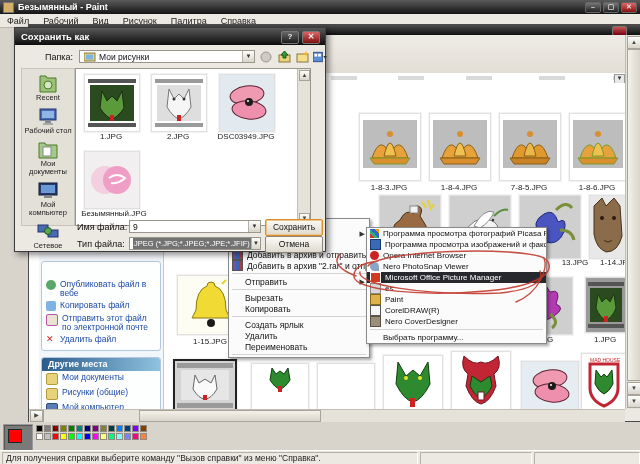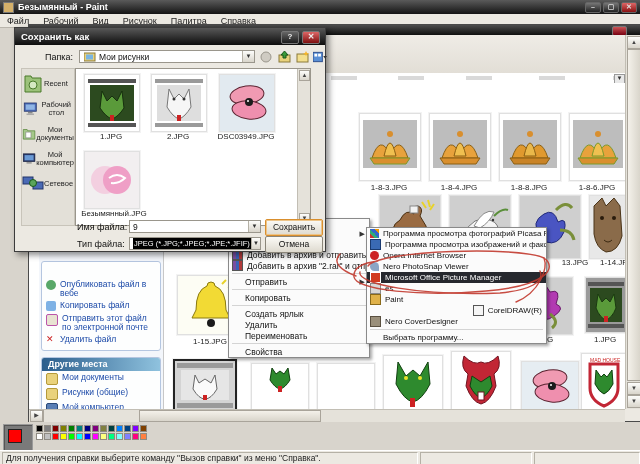--- a/index.html
+++ b/index.html
@@ -63,29 +63,29 @@
            font-size:8px;line-height:10px;text-align:center;color:#eee;background:linear-gradient(#666,#1c1c1c);}
   .dlg-btn.close{background:linear-gradient(#d66,#7d0f0f);}
   .dlg-row{position:absolute;display:flex;align-items:center;font-size:9px;}
   .combo{background:#fff;border:1px solid #9a968c;height:13px;display:flex;align-items:center;
          font-size:8.5px;padding-left:3px;box-sizing:border-box;}
   .combo .drop{margin-left:auto;width:11px;height:11px;background:linear-gradient(#fdfdfb,#d9d5cb);
                border-left:1px solid #b5b1a6;font-size:6px;line-height:10px;text-align:center;color:#333;}
   .mini-ico{width:12px;height:11px;margin:0 3px 0 1px;flex:none;}
   .dlg-tool{width:14px;height:13px;margin-left:4px;border-radius:2px;display:flex;align-items:center;justify-content:center;}
   .sidebar{left:6px;top:40px;width:52px;height:156px;background:#e3e0d8;border:1px solid #c8c4ba;}
-  .sb-item{display:flex;flex-direction:row;align-items:center;margin-top:5px;font-size:7.5px;color:#222;
+  .sb-item{display:flex;flex-direction:column;align-items:center;margin-top:5px;font-size:7.5px;color:#222;
            text-align:center;line-height:8px;}
   .sb-item svg{width:22px;height:20px;}
   .filelist{left:60px;top:40px;width:234px;height:156px;background:#fff;border:1px solid #9a968c;overflow:hidden;}
   .fl-scroll{position:absolute;right:0;top:0;width:12px;height:100%;background:#e5e2da;border-left:1px solid #c2beb4;}
   .btn{position:absolute;height:15px;background:linear-gradient(#fbfaf6,#dedacf);border:1px solid #8a8579;
        border-radius:2px;font-size:8.5px;text-align:center;line-height:14px;color:#111;}
   .btn.default{border:1px solid #d98f2e;box-shadow:0 0 0 1px #edc488 inset;}
-  .typ-sel{background:#000000;color:#fff;}
+  .typ-sel{background:#737373;color:#fff;}
   
   #palette{left:0;top:422px;width:640px;height:30px;background:#d8d4cc;z-index:3;}
   .cur-color{position:absolute;left:3px;top:2px;width:28px;height:26px;background:#7a7a7a;
              border:1px solid #9a9a9a;box-shadow:inset 1px 1px 0 #555;}
   .cur-color .fg{position:absolute;left:4px;top:4px;width:12px;height:12px;background:#ff0000;border:1px solid #222;}
   #palette-swatches{position:absolute;left:36px;top:3px;}
   .pal-row{display:flex;}
   .pal-cell{width:7px;height:7px;border:1px solid #8f8b82;margin:0 1px 1px 0;box-sizing:border-box;}
   #statusbar{left:0;top:450px;width:640px;height:14px;background:#ece9e2;border-top:1px solid #fff;z-index:3;
              display:flex;align-items:center;}
@@ -208,21 +208,21 @@
             <rect width="56" height="66" fill="#fff"></rect>
             <rect x="3" y="6" width="50" height="48" fill="#bdbdbd"></rect>
             <path d="M10,44 Q18,20 28,40 Q38,20 46,44 Z" fill="#e8a23c" stroke="#7a9a2a"></path>
             <path d="M22,42 Q28,16 34,42 Z" fill="#f0c050" stroke="#7a9a2a"></path>
             <circle cx="28" cy="20" r="3" fill="#d98f2e"></circle>
             <path d="M8,44 L48,44 L44,50 L12,50 Z" fill="#d98f2e" stroke="#7a9a2a"></path>
           </svg>
       </div>
       <div class="flabel" style="left:330px;top:100px;width:60px;">1-8-3.JPG</div>
       <div class="flabel" style="left:400px;top:100px;width:60px;">1-8-4.JPG</div>
-      <div class="flabel" style="left:470px;top:100px;width:60px;">1-8-8.JPG</div>
+      <div class="flabel" style="left:470px;top:100px;width:60px;">7-8-5.JPG</div>
       <div class="flabel" style="left:540px;top:100px;width:56px;">1-8-6.JPG</div>
 
       <div class="card" style="left:350px;top:112px;width:60px;height:62px;">
         <svg viewBox="0 0 60 62">
             <rect width="60" height="62" fill="#cfcfcf"></rect>
             <path d="M14,52 Q8,30 20,24 Q26,12 34,18 Q30,10 38,10 Q44,12 40,20 L46,30 Q50,44 40,52 Z" fill="#9a6b42" stroke="#4a3012"></path>
             <rect x="30" y="10" width="8" height="7" fill="#f2f2f2" stroke="#888"></rect>
             <path d="M42,6 L46,12 M48,4 L50,11 M54,8 L50,14" stroke="#e8d22a" stroke-width="2" fill="none"></path>
           </svg>
       </div>
@@ -376,36 +376,36 @@
       <span class="cm-ico rar-ico"></span>
       <span>Добавить в архив "2.rar" и отправить по e-mail</span>
       </div>
     <div class="cm-sep"></div>
     <div class="cm-item pad">
       <span>Отправить</span>
       <span class="cm-arrow">▶</span>
       </div>
     <div class="cm-sep"></div>
     <div class="cm-item pad">
+        <span>Вырезать</span>
+      </div>
+    <div class="cm-item pad">
         <span>Копировать</span>
       </div>
     <div class="cm-sep"></div>
     <div class="cm-item pad">
         <span>Создать ярлык</span>
       </div>
     <div class="cm-item pad">
         <span>Удалить</span>
       </div>
     <div class="cm-item pad">
         <span>Переименовать</span>
       </div>
     <div class="cm-sep"></div>
-    <div class="cm-item pad">
-        <span>Свойства</span>
-      </div>
   </div>
 
   <div class="abs ctxmenu" style="left:366px;top:227px;width:179px;z-index:6;">
     <div class="cm-item" style="font-size:8px;">
       <span class="cm-ico" style="background:linear-gradient(45deg,#c33 25%,#3a7 25%,#3a7 50%,#36c 50%,#36c 75%,#e90 75%);"></span>
       <span>Программа просмотра фотографий Picasa Photo Viewer</span>
       </div>
     <div class="cm-item" style="font-size:8px;">
       <span class="cm-ico" style="background:#3a6ab5;border:1px solid #1a3a70;"></span>
       <span>Программа просмотра изображений и факсов</span>
@@ -423,21 +423,21 @@
       <span>Microsoft Office Picture Manager</span>
       </div>
     <div class="cm-item" style="font-size:8px;">
       <span class="cm-ico" style="background:#d8d8d8;border:1px solid #888;"></span>
       <span>es</span>
       </div>
     <div class="cm-item" style="font-size:8px;">
       <span class="cm-ico" style="background:#e0b24a;border:1px solid #8a6a1a;"></span>
       <span>Paint</span>
       </div>
-    <div class="cm-item" style="font-size:8px;justify-content:flex-end;">
+    <div class="cm-item" style="font-size:8px;">
       <span class="cm-ico" style="background:#f5f5f5;border:1px solid #555;"></span>
       <span>CorelDRAW(R)</span>
       </div>
     <div class="cm-item" style="font-size:8px;">
       <span class="cm-ico" style="background:#9a8f7a;border:1px solid #5a5040;"></span>
       <span>Nero CoverDesigner</span>
       </div>
     <div class="cm-sep"></div>
     <div class="cm-item pad" style="font-size:8px;">
       <span>Выбрать программу...</span>

